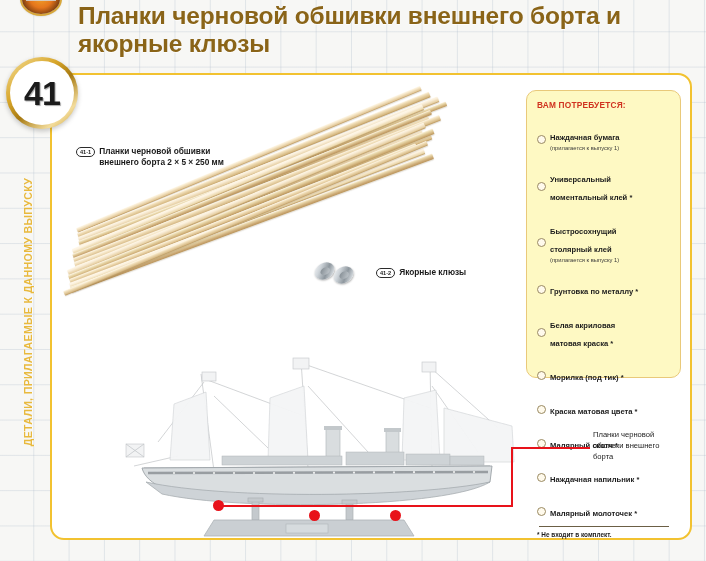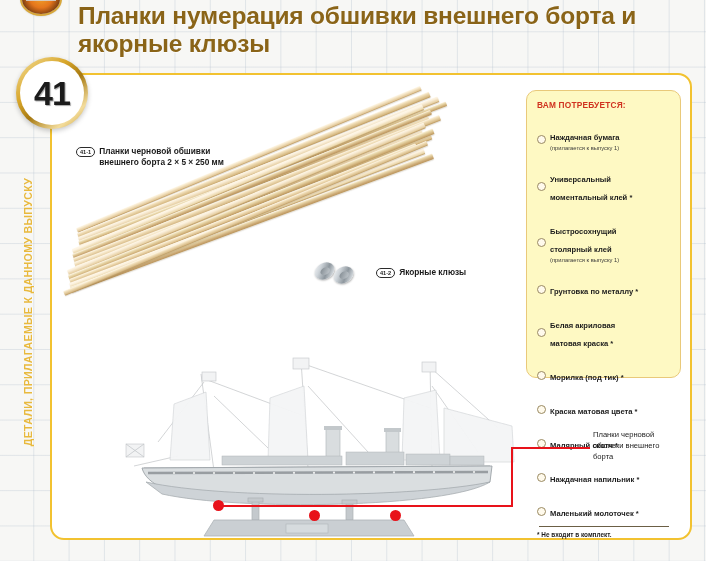--- a/index.html
+++ b/index.html
@@ -71,21 +71,21 @@
     font-weight: bold;
     color: #e8b93e;
     letter-spacing: 0.35px;
     white-space: nowrap;
     text-shadow: 0 1px 0 rgba(255,255,255,0.6);
   }
 
   
   #issue-badge {
     position: absolute;
-    left: 16px; top: 57px;
+    left: 6px; top: 57px;
     width: 64px; height: 64px;
     border-radius: 50%;
     background: #ffffff;
     border: 4px solid transparent;
     background-image:
       linear-gradient(#ffffff,#ffffff),
       linear-gradient(140deg,#f6e2a0 0%,#d8a62a 35%,#a77a12 55%,#f3dc9c 80%,#c99c28 100%);
     background-origin: border-box;
     background-clip: content-box, border-box;
     box-shadow: 0 2px 5px rgba(0,0,0,0.22);
@@ -279,21 +279,21 @@
 </style>
 </head>
 <body>
 
 <div id="page">
 
   <div id="grid-bg"></div>
 
   <div id="logo-emblem"></div>
 
-  <div id="page-title">Планки нумерация обшивки внешнего борта
+  <div id="page-title">Планки черновой обшивки внешнего борта
 и якорные клюзы</div>
 
   <div id="sidebar-tab">
     <div id="sidebar-label">ДЕТАЛИ, ПРИЛАГАЕМЫЕ К ДАННОМУ ВЫПУСКУ</div>
   </div>
 
   <div id="issue-badge">
     <div id="issue-number">41</div>
   </div>
 
@@ -372,21 +372,21 @@
         <div class="material-item">
           <span class="material-check"></span>
           <span class="material-texts"><span class="material-label">Малярный скотч *</span></span>
         </div>
         <div class="material-item">
           <span class="material-check"></span>
           <span class="material-texts"><span class="material-label">Наждачная напильник *</span></span>
         </div>
         <div class="material-item">
           <span class="material-check"></span>
-          <span class="material-texts"><span class="material-label">Маленький молоточек *</span></span>
+          <span class="material-texts"><span class="material-label">Малярный молоточек *</span></span>
         </div>
       </div>
     <div id="materials-divider"></div>
     <div id="materials-footnote">* Не входит в комплект.</div>
   </div>
 
   <div id="ship-photo">
     <svg id="ship-svg" viewBox="0 0 410 184" preserveAspectRatio="none">
       <g stroke="#b9bcbe" fill="none" stroke-width="0.7" opacity="0.92">
 

